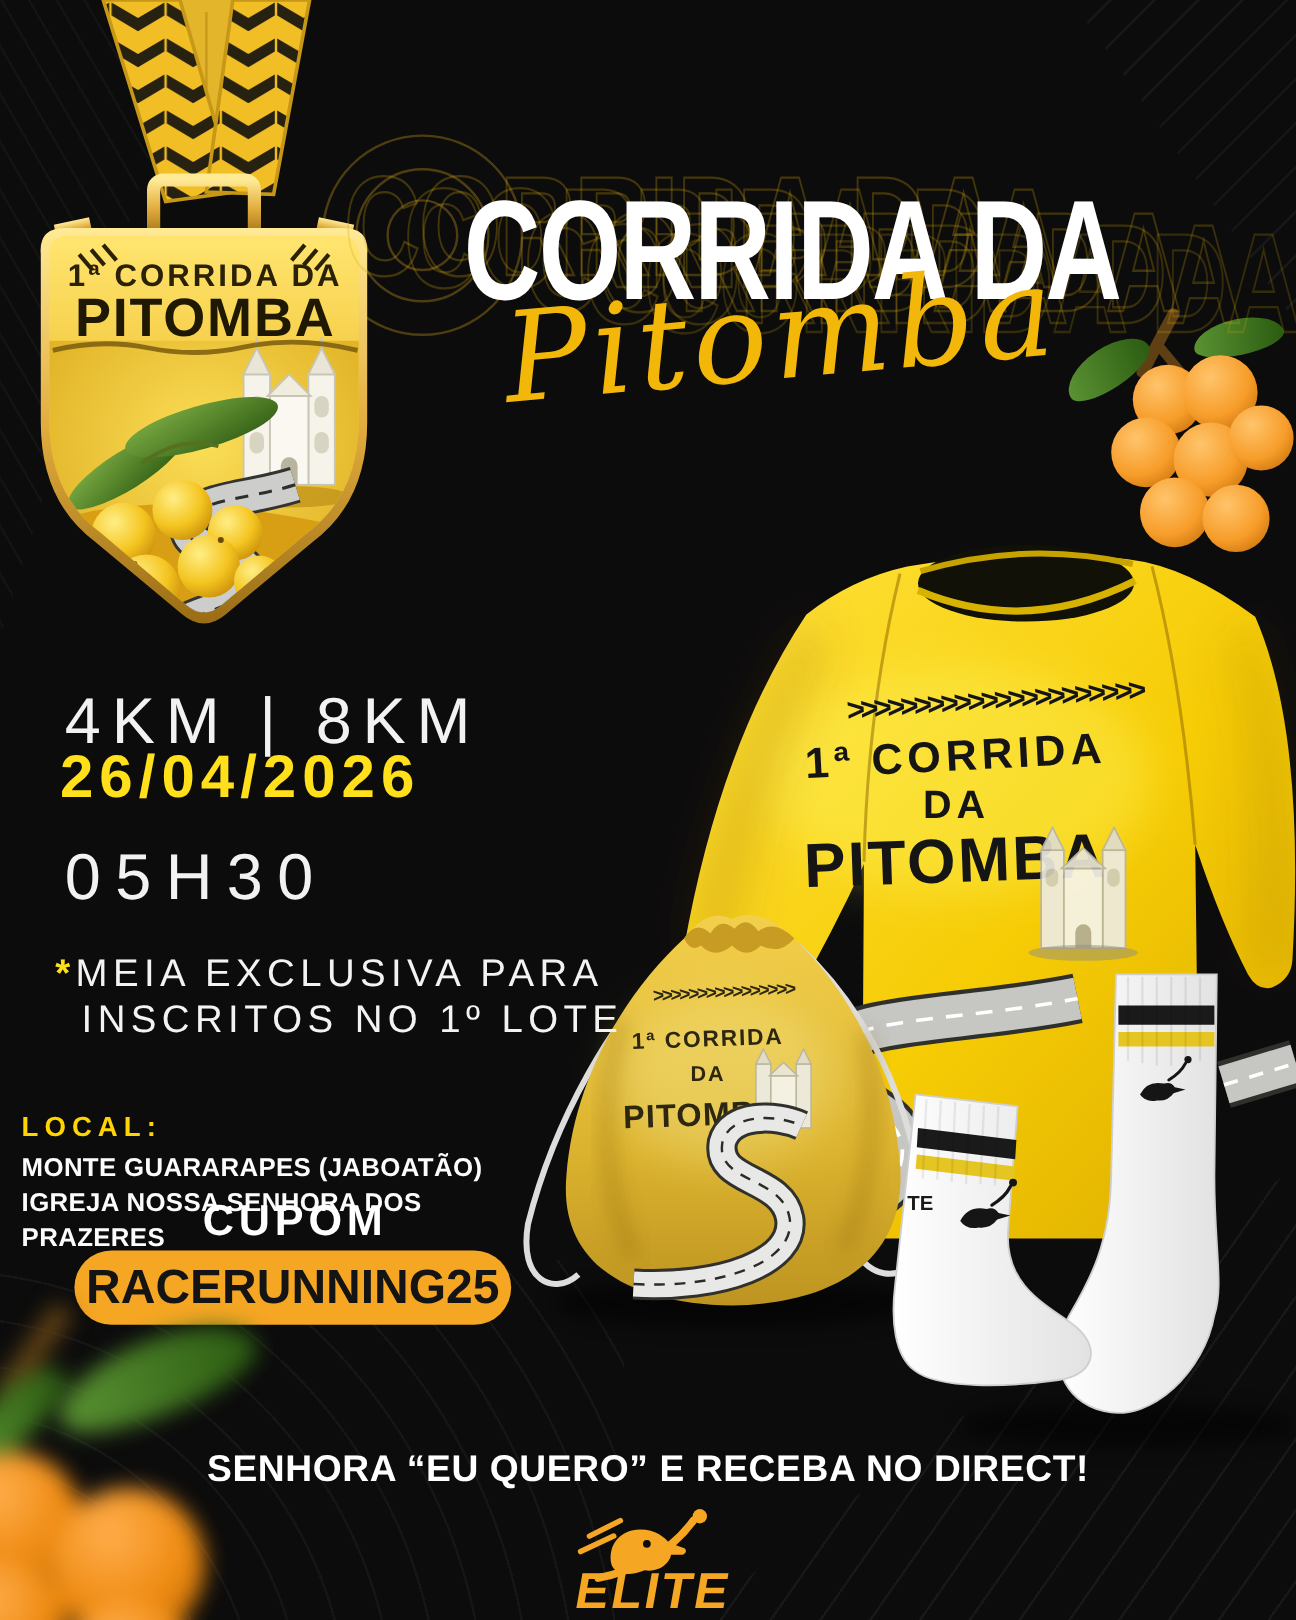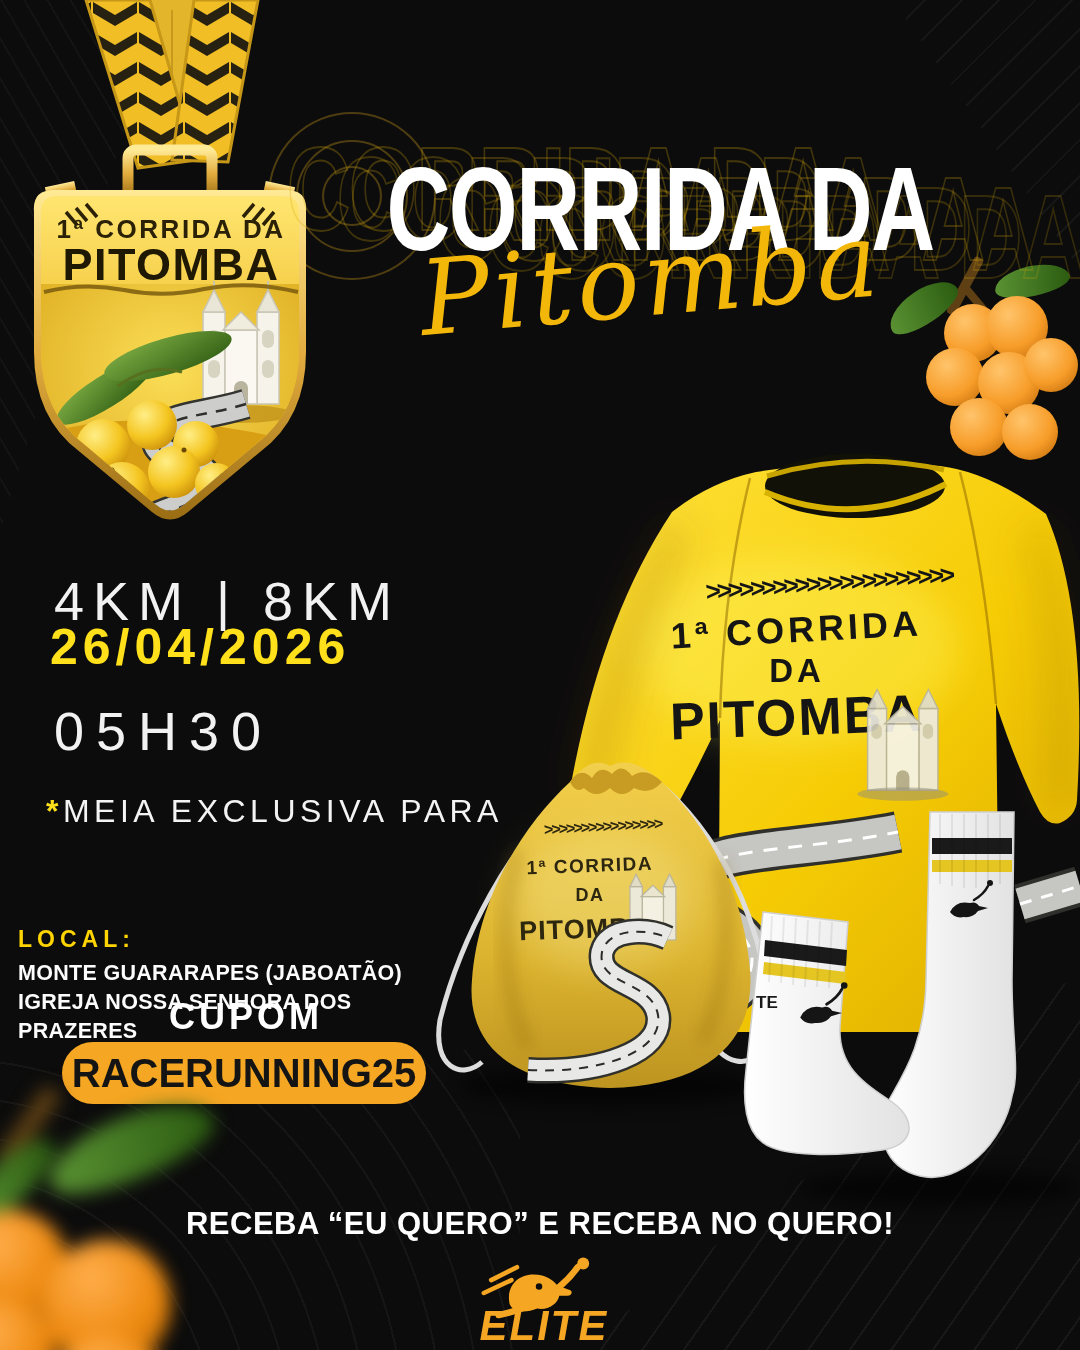--- a/index.html
+++ b/index.html
@@ -343,35 +343,36 @@
     </g>
   </g>
 </svg>
 
 <div class="abs distances">4KM | 8KM</div>
 <div class="abs race-date">26/04/2026</div>
 <div class="abs race-time">05H30</div>
 
 <div class="abs note">
   <div class="l1"><span class="star">*</span><span>MEIA EXCLUSIVA PARA</span></div>
+  <div class="l2">INSCRITOS NO 1º LOTE</div>
 </div>
 
 <div class="abs local">
   <div class="lbl">LOCAL:</div>
   <div class="ln">MONTE GUARARAPES (JABOATÃO)</div>
   <div class="ln">IGREJA NOSSA SENHORA DOS PRAZERES</div>
 </div>
 
 <div class="abs cupom-lbl">CUPOM</div>
 <div class="abs cupom-pill">
   <span>RACERUNNING25</span>
 </div>
 
 <div class="abs cta">
-  <span>RECEBA “</span><span class="hl">EU QUERO</span><span>” E RECEBA NO QUERO!</span>
+  <span>SENHORA “</span><span class="hl">EU QUERO</span><span>” E RECEBA NO DIRECT!</span>
 </div>
 
 <svg class="abs" style="left:430px;top:1246px;" width="220" height="100" viewBox="0 0 220 100">
   <g transform="translate(52,12) scale(0.92)">
     <path d="M10,24 L38,10" stroke="#F5A623" stroke-width="5" stroke-linecap="round"></path>
     <path d="M2,38 L32,24" stroke="#F5A623" stroke-width="5" stroke-linecap="round"></path>
     <path d="M30,50 C26,32 38,18 56,18 C70,18 78,25 82,30 L96,35 C99,37 97,41 93,41 L84,41 C82,50 72,57 60,55 C48,60 34,60 30,50 Z" fill="#F5A623"></path>
     <circle cx="62" cy="31" r="3.5" fill="#0D0D0D"></circle>
     <path d="M18,62 C50,56 84,38 104,10" stroke="#F5A623" stroke-width="7" fill="none" stroke-linecap="round"></path>
     <circle cx="110" cy="6" r="6.5" fill="#F5A623"></circle>

